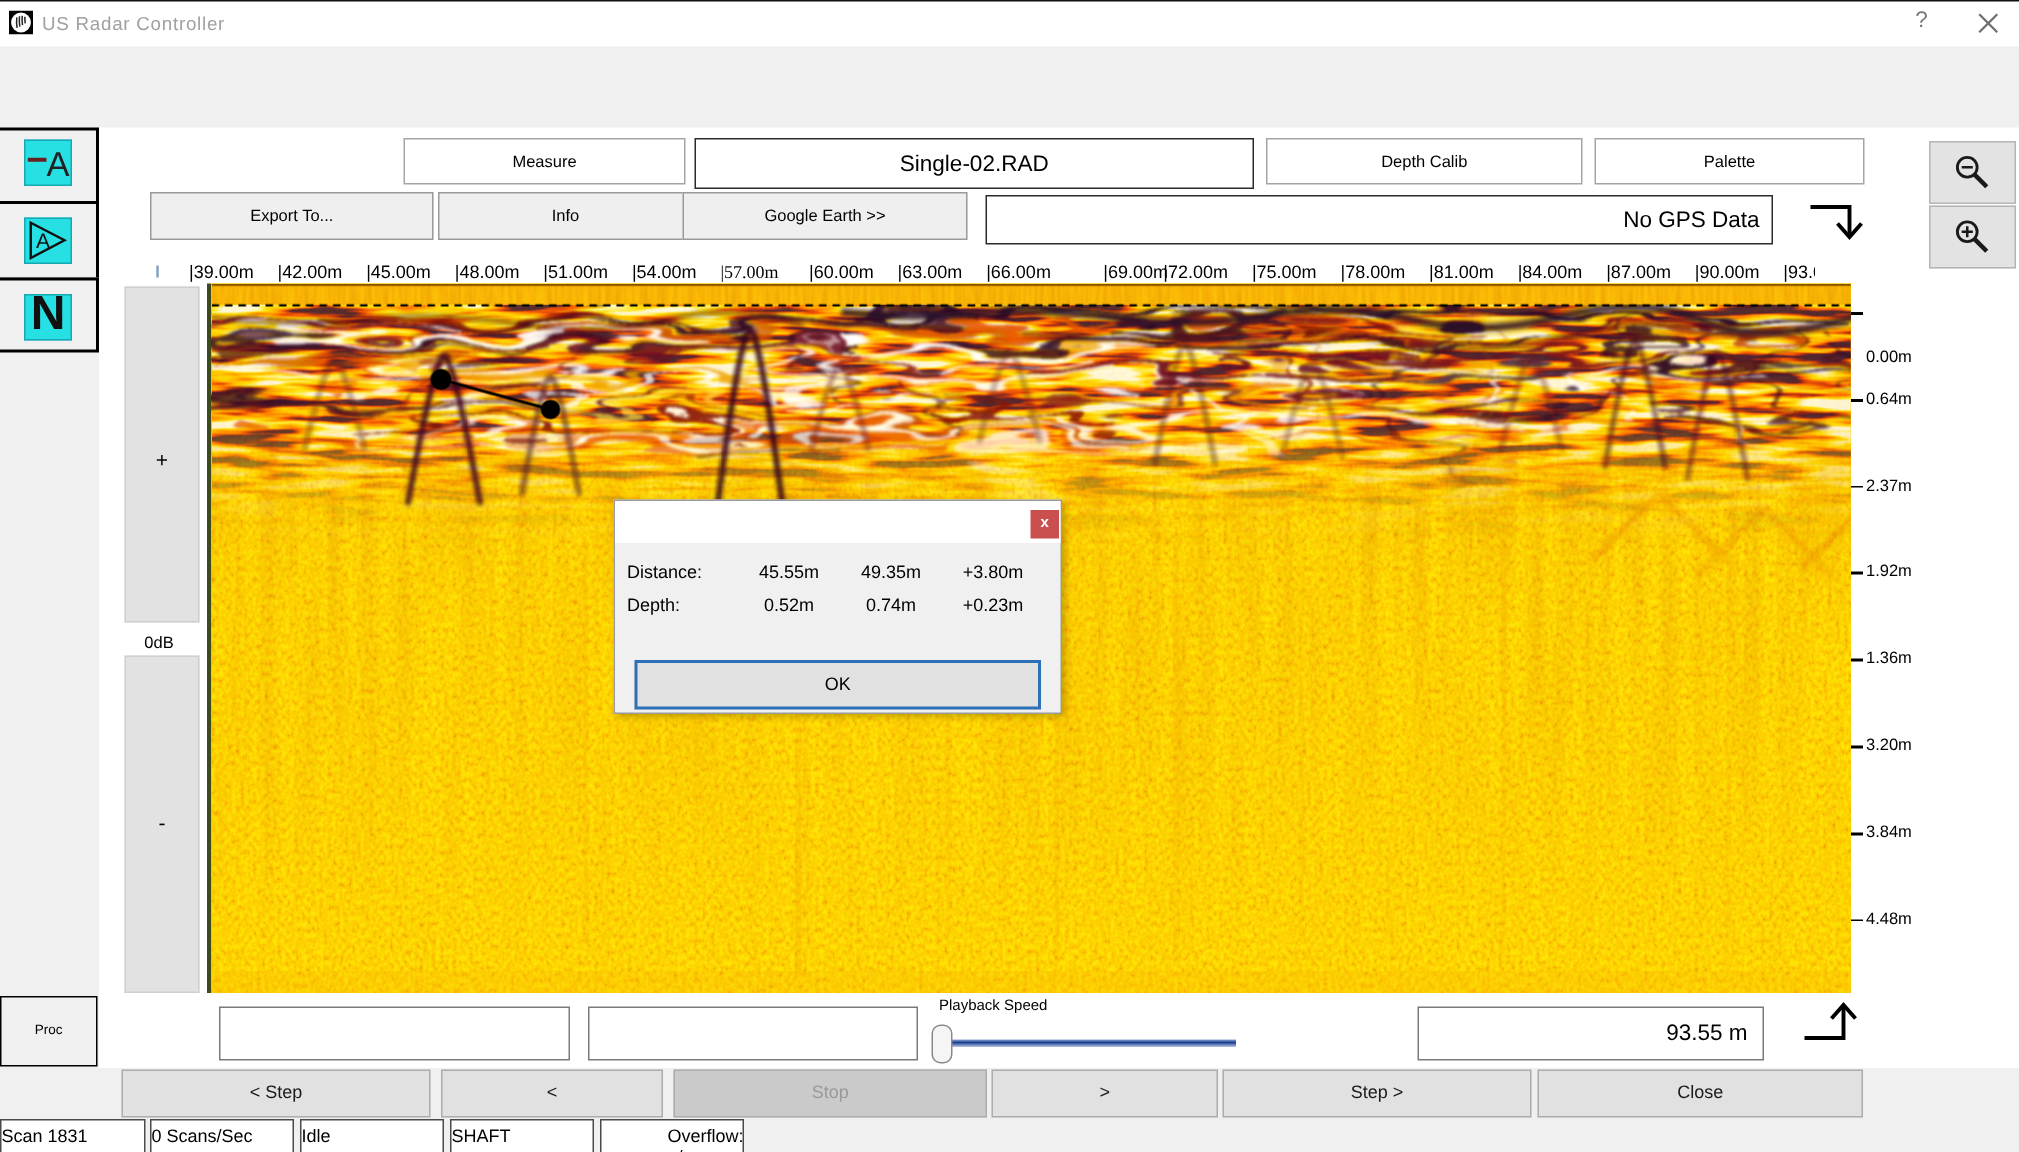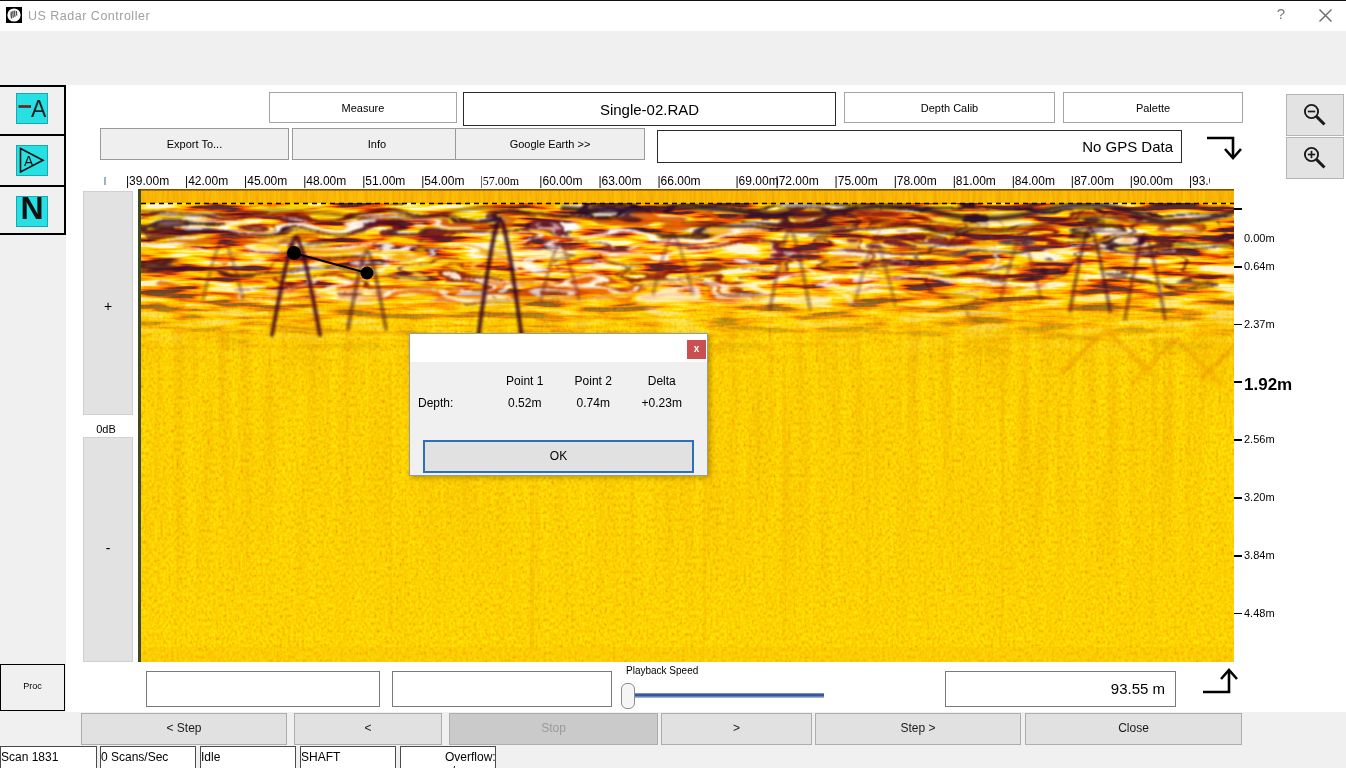--- a/index.html
+++ b/index.html
@@ -381,41 +381,41 @@
 </div>
 
 <div class="abs" id="depthscale" style="left:1234px; top:189px; width:70px; height:473px;">
     <div style="position:absolute; left:0; top:19.0px; width:8px; height:1.8px; background:#000;"></div>
     <div style="position:absolute; left:10px; top:13.0px; font-size:11px; color:#000;margin-top:30px;">0.00m</div>
     <div style="position:absolute; left:0; top:76.8px; width:8px; height:1.8px; background:#000;"></div>
     <div style="position:absolute; left:10px; top:70.8px; font-size:11px; color:#000;">0.64m</div>
     <div style="position:absolute; left:0; top:134.6px; width:8px; height:1.8px; background:#000;"></div>
     <div style="position:absolute; left:10px; top:128.6px; font-size:11px; color:#000;">2.37m</div>
     <div style="position:absolute; left:0; top:192.4px; width:8px; height:1.8px; background:#000;"></div>
-    <div style="position:absolute; left:10px; top:186.4px; font-size:17px; color:#000;font-weight:bold;">1.92m</div>
+    <div style="position:absolute; left:10px; top:186.4px; font-size:11px; color:#000;">1.92m</div>
     <div style="position:absolute; left:0; top:250.2px; width:8px; height:1.8px; background:#000;"></div>
-    <div style="position:absolute; left:10px; top:244.2px; font-size:11px; color:#000;">2.56m</div>
+    <div style="position:absolute; left:10px; top:244.2px; font-size:11px; color:#000;">1.36m</div>
     <div style="position:absolute; left:0; top:308.0px; width:8px; height:1.8px; background:#000;"></div>
     <div style="position:absolute; left:10px; top:302.0px; font-size:11px; color:#000;">3.20m</div>
     <div style="position:absolute; left:0; top:365.8px; width:8px; height:1.8px; background:#000;"></div>
     <div style="position:absolute; left:10px; top:359.8px; font-size:11px; color:#000;">3.84m</div>
     <div style="position:absolute; left:0; top:423.6px; width:8px; height:1.8px; background:#000;"></div>
     <div style="position:absolute; left:10px; top:417.6px; font-size:11px; color:#000;">4.48m</div>
   </div>
 
 <div class="abs" style="left:409px; top:333px; width:299px; height:143px; background:#f0f0f0; border:1px solid #9b9b9b; box-shadow:2px 2px 5px rgba(0,0,0,0.25);">
   <div style="position:absolute; left:0; top:0; width:100%; height:28px; background:#fff;"></div>
   <div style="position:absolute; right:1px; top:6px; width:19px; height:19px; background:#ca5050; color:#fff; font-size:10px; font-weight:bold; text-align:center; line-height:18px;">x</div>
   <table style="position:absolute; left:8px; top:36px; width:278px; border-collapse:collapse; font-size:12px; color:#000; line-height:22px;">
     <tbody>
-        <tr>
-          <td style="width:72px;"></td>
-          <td class="ct">Point 1</td>
-          <td class="ct">Point 2</td>
-          <td class="ct">Delta</td>
+    <tr>
+          <td>Distance:</td>
+          <td class="ct">45.55m</td>
+          <td class="ct">49.35m</td>
+          <td class="ct">+3.80m</td>
         </tr>
     <tr>
           <td>Depth:</td>
           <td class="ct">0.52m</td>
           <td class="ct">0.74m</td>
           <td class="ct">+0.23m</td>
         </tr>
   </tbody>
     </table>
   <div style="position:absolute; left:13px; top:106px; width:271px; height:33px; background:#e1e1e1; border:2px solid #2d70b5; text-align:center; font-size:12px; padding-top:7px; color:#000;">OK</div>

